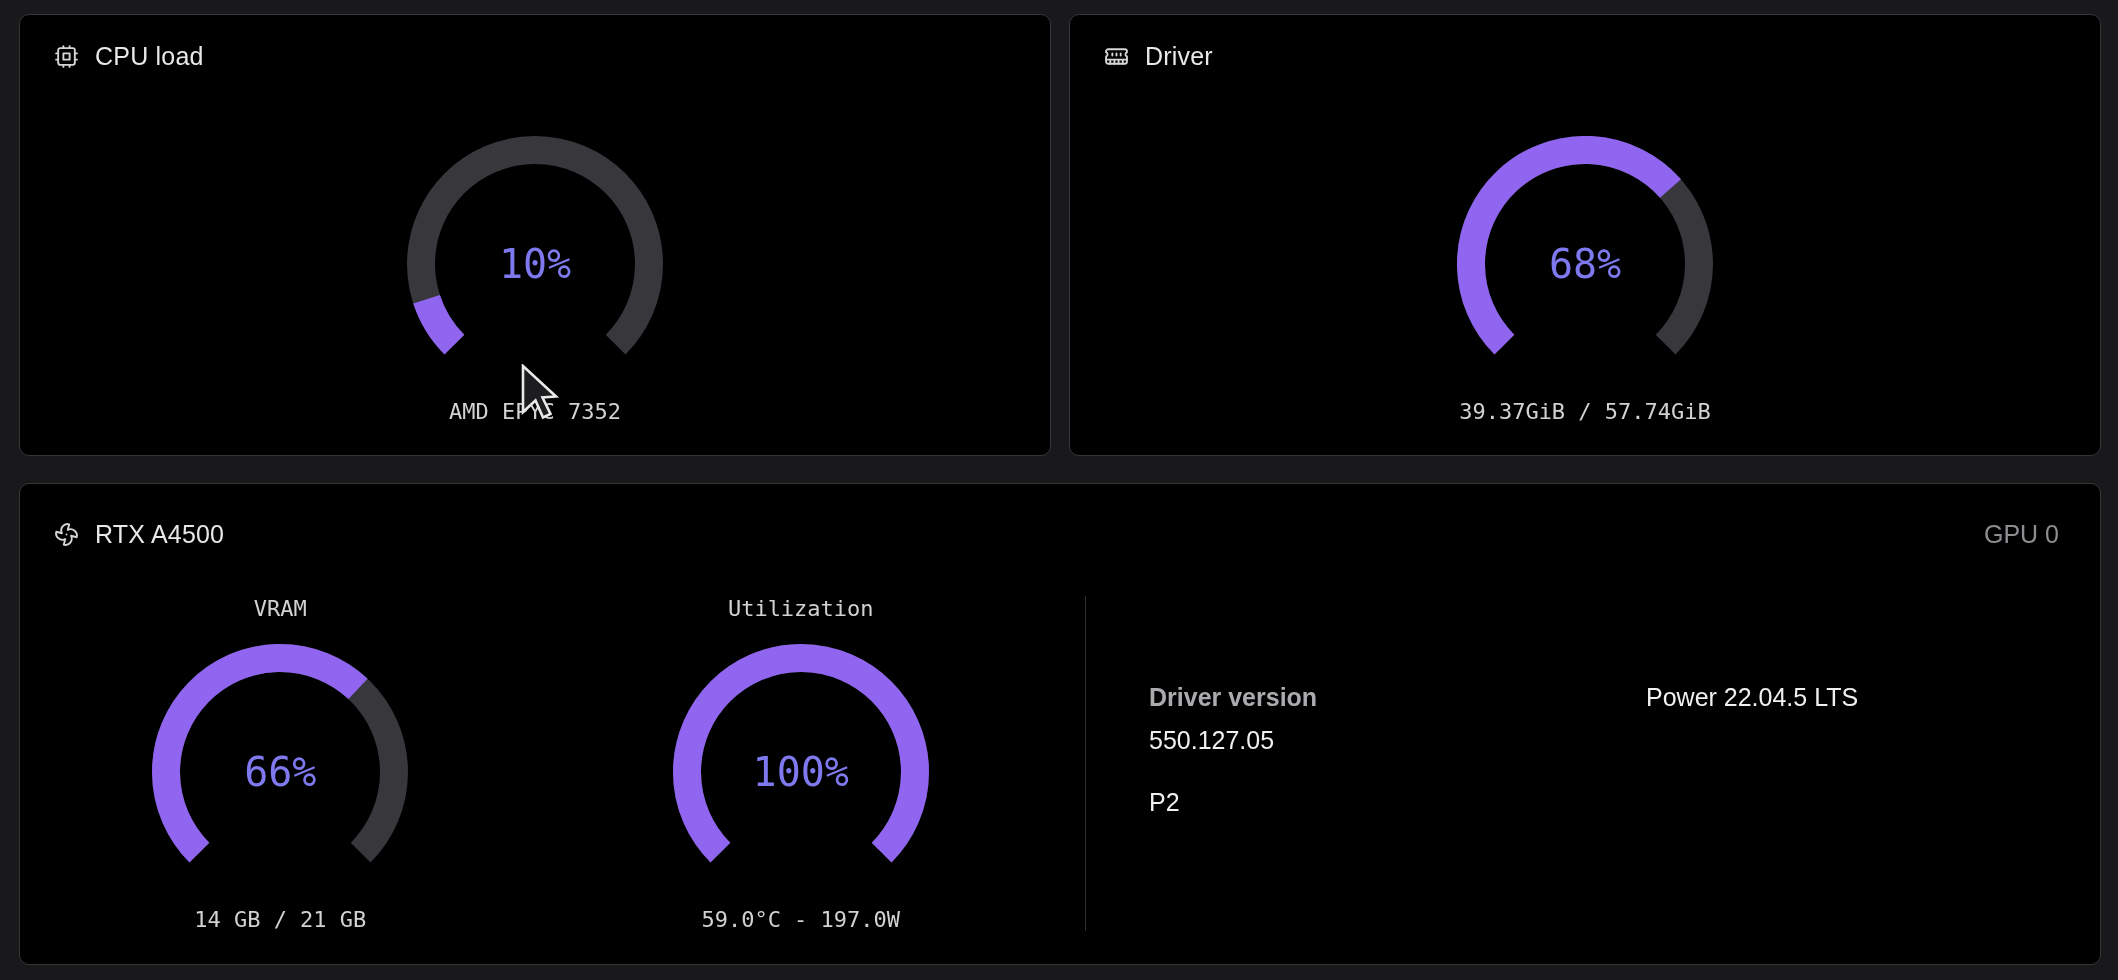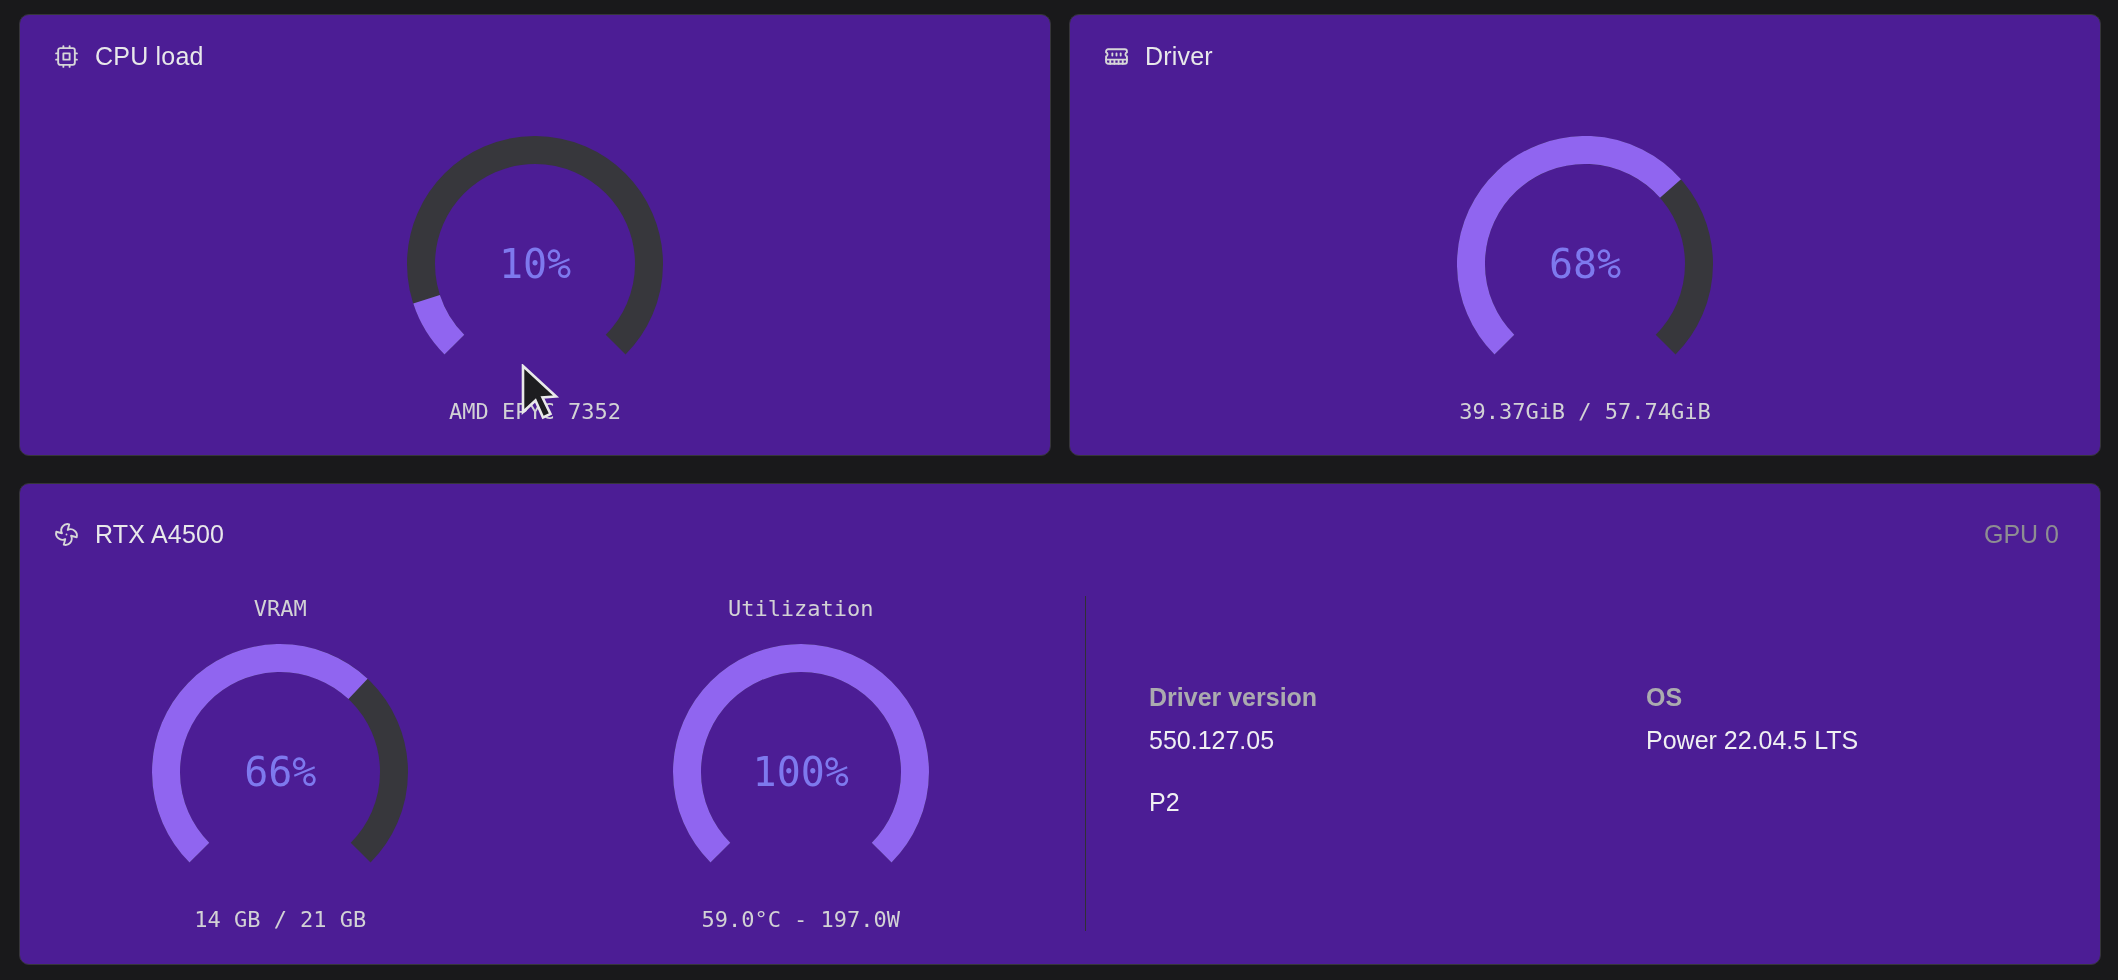--- a/index.html
+++ b/index.html
@@ -12,21 +12,21 @@
   .mono { font-family: "DejaVu Sans Mono", monospace; }
 
   .dash {
     padding: 14px 17px 0 19px;
     display: grid;
     grid-template-columns: 1fr 1fr;
     column-gap: 18px;
     row-gap: 27px;
   }
   .card {
-    background: #4c1d95;
+    background: #000000;
     border: 1px solid #36363a;
     border-radius: 10px;
   }
   .card-top { height: 442px; padding: 29px 34px 0 34px; }
   .card-gpu { grid-column: 1 / span 2; height: 482px; padding: 38px 8px 0 0; }
 
   .card-header {
     display: flex;
     align-items: center;
     gap: 16px;
@@ -192,21 +192,20 @@
       </div>
 
       <div class="v-divider"></div>
 
       <div class="gpu-info">
         <div class="info-pair">
           <div class="info-label">Driver version</div>
           <div class="info-value">550.127.05</div>
         </div>
         <div class="info-pair">
-          <div class="info-label">OS</div>
           <div class="info-value">Power 22.04.5 LTS</div>
         </div>
         <div class="info-pair">
           <div class="info-value">P2</div>
         </div>
       </div>
     </div>
   </section>
 
 </div>

